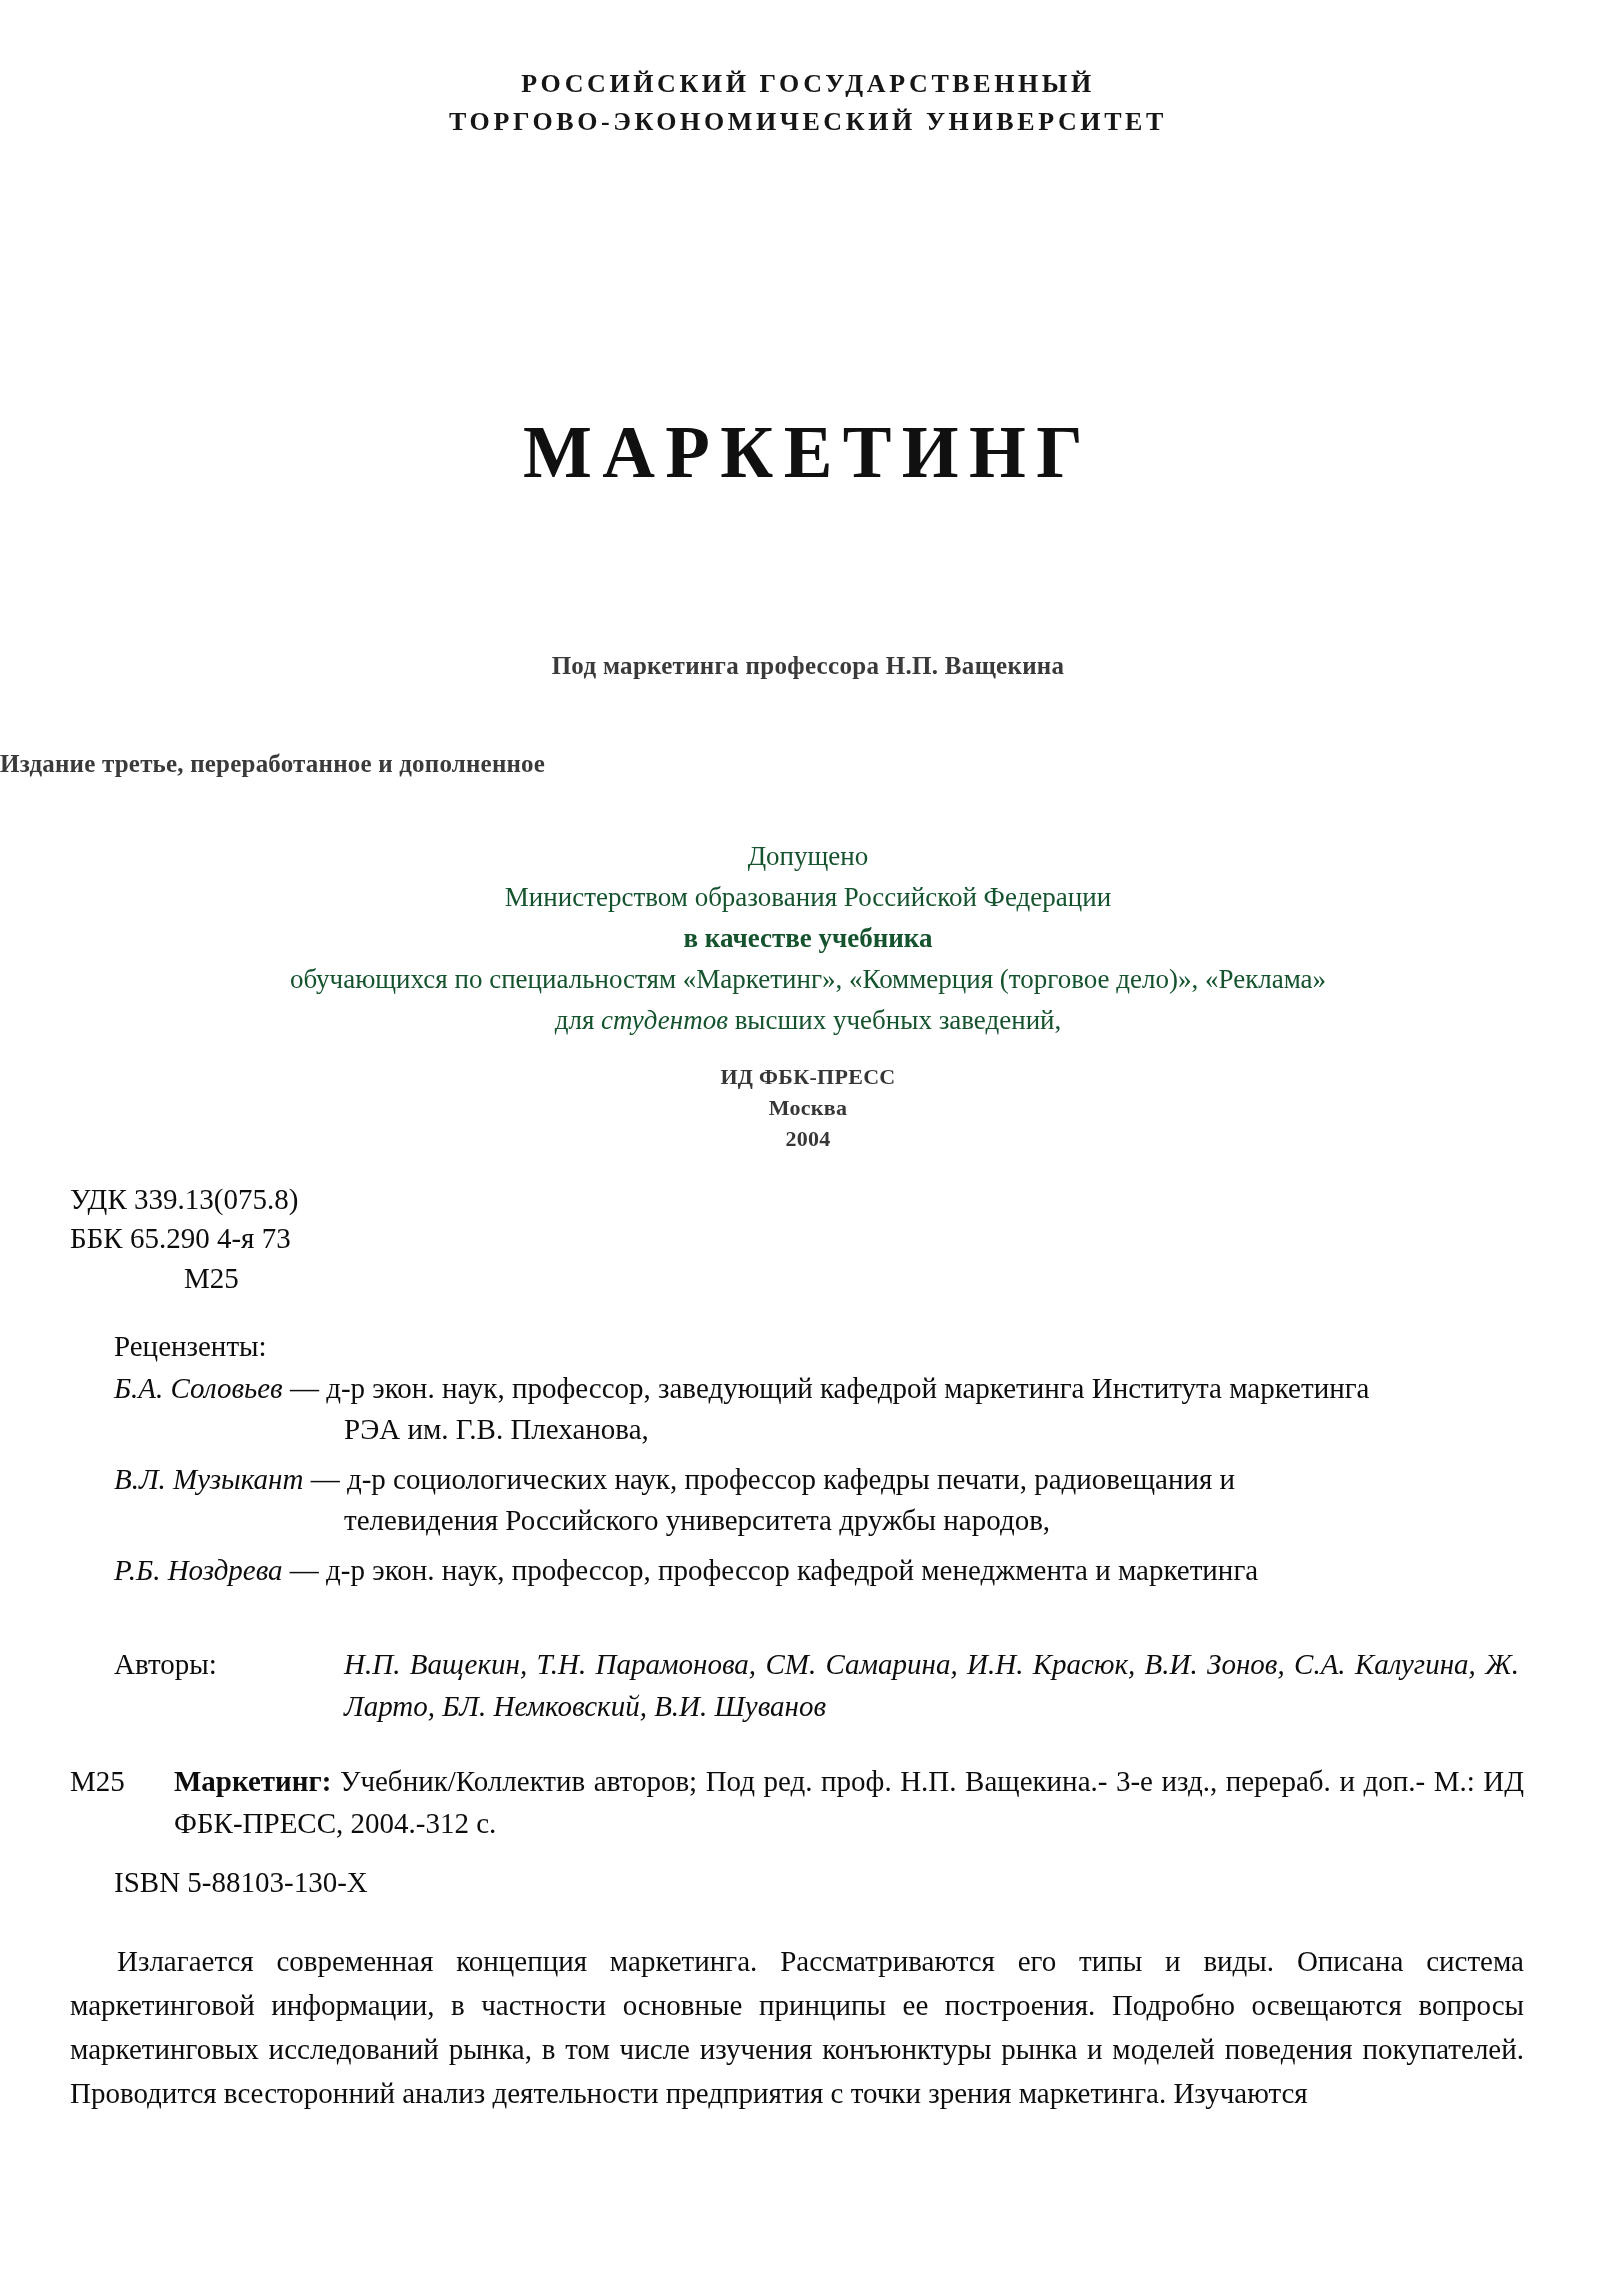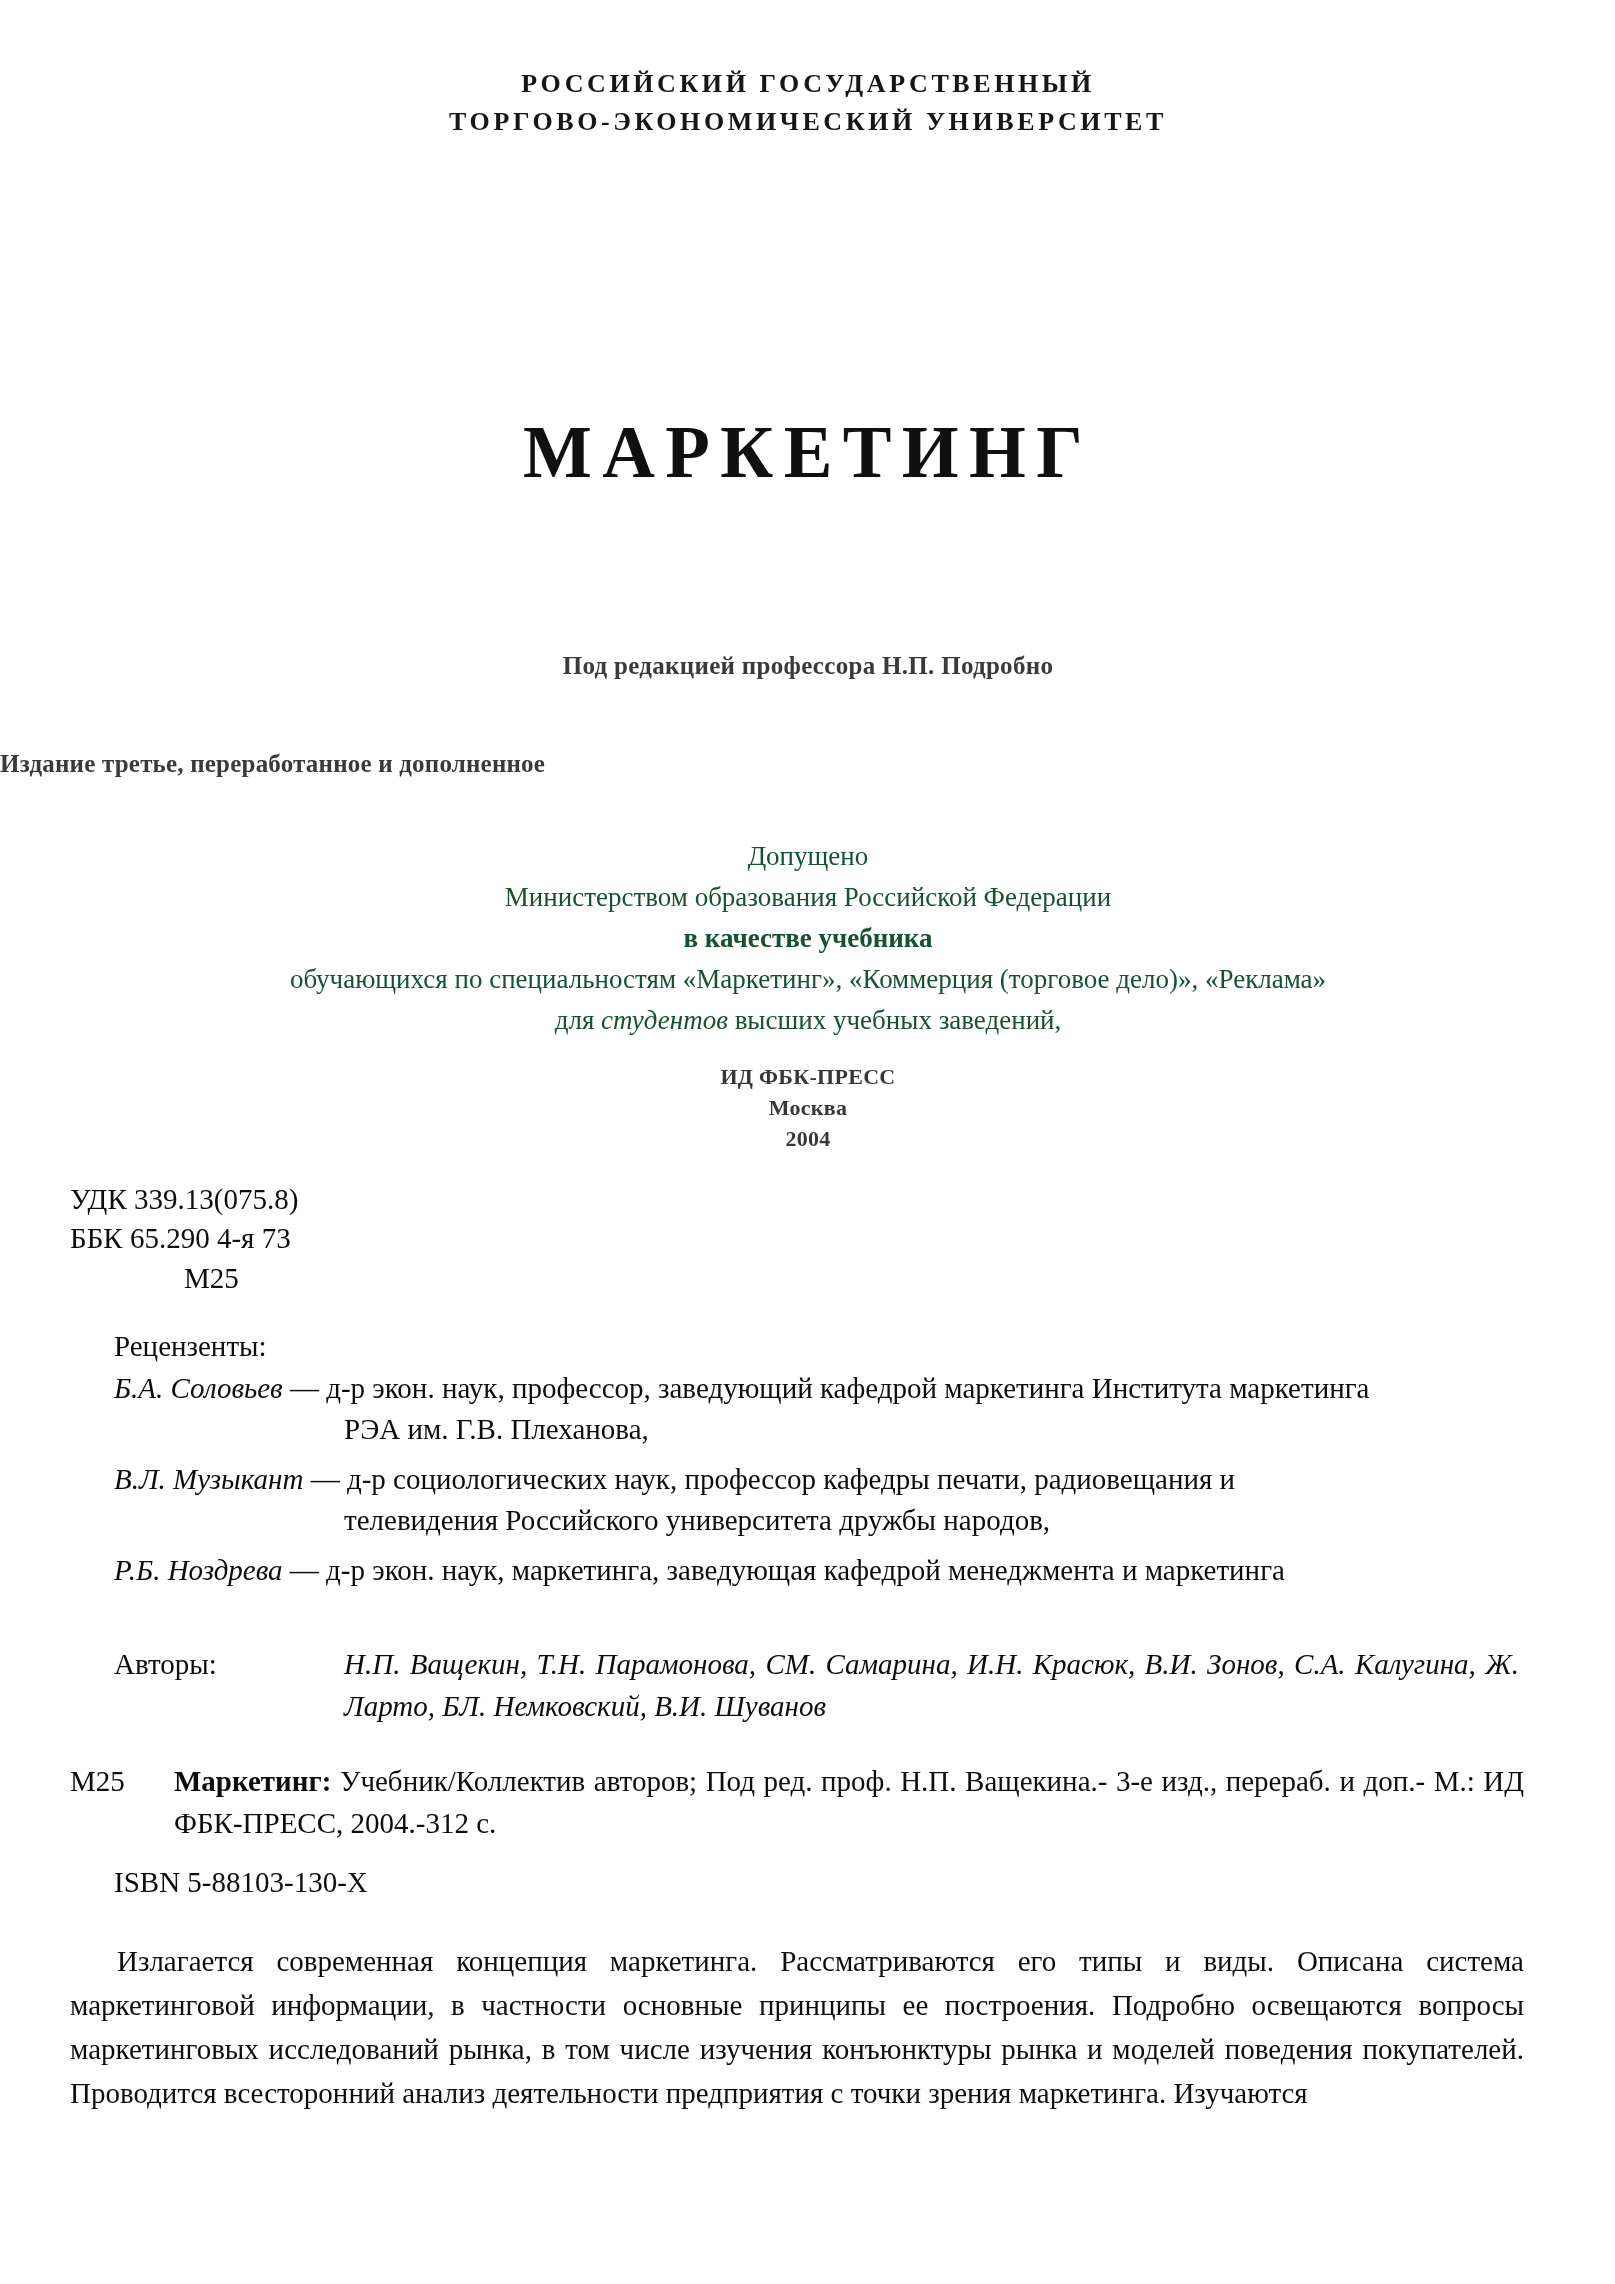--- a/index.html
+++ b/index.html
@@ -219,21 +219,21 @@
 
 <div class="page">
 
   <div class="masthead">
     <div class="masthead-line">РОССИЙСКИЙ ГОСУДАРСТВЕННЫЙ</div>
     <div class="masthead-line">ТОРГОВО-ЭКОНОМИЧЕСКИЙ УНИВЕРСИТЕТ</div>
   </div>
 
   <div class="book-title">МАРКЕТИНГ</div>
 
-  <div class="editor-line">Под редакцией профессора Н.П. Подробно</div>
+  <div class="editor-line">Под маркетинга профессора Н.П. Ващекина</div>
 
   <div class="edition-line">Издание третье, переработанное и дополненное</div>
 
   <div class="approval">
     <div>Допущено</div>
     <div>Министерством образования Российской Федерации</div>
     <div class="bold">в качестве учебника</div>
     <div>обучающихся по специальностям «Маркетинг», «Коммерция (торговое дело)», «Реклама»</div>
     <div><span>для </span><span class="ital">студентов</span><span> высших учебных заведений,</span></div>
   </div>
@@ -256,21 +256,21 @@
     <span class="nm">Б.А. Соловьев</span><span> — д-р экон. наук, профессор, заведующий кафедрой маркетинга Института маркетинга</span>
     <span class="cont">РЭА им. Г.В. Плеханова,</span>
   </div>
 
   <div class="reviewer" id="reviewer-2">
     <span class="nm">В.Л. Музыкант</span><span> — д-р социологических наук, профессор кафедры печати, радиовещания и</span>
     <span class="cont">телевидения Российского университета дружбы народов,</span>
   </div>
 
   <div class="reviewer" id="reviewer-3">
-    <span class="nm">Р.Б. Ноздрева</span><span> — д-р экон. наук, маркетинга, заведующая кафедрой менеджмента и маркетинга</span>
+    <span class="nm">Р.Б. Ноздрева</span><span> — д-р экон. наук, профессор, профессор кафедрой менеджмента и маркетинга</span>
   </div>
 
   <div class="authors-row">
     <span class="lbl">Авторы:</span>
     <span class="val">Н.П. Ващекин, Т.Н. Парамонова, СМ. Самарина, И.Н. Красюк, В.И. Зонов, С.А. Калугина, Ж. Ларто, БЛ. Немковский, В.И. Шуванов</span>
   </div>
 
   <div class="biblio">
     <span class="sig">М25</span>
     <span class="body"><b>Маркетинг:</b><span> Учебник/Коллектив авторов; Под ред. проф. Н.П. Ващекина.- 3-е изд., перераб. и доп.- М.: ИД ФБК-ПРЕСС, 2004.-312 с.</span></span>

